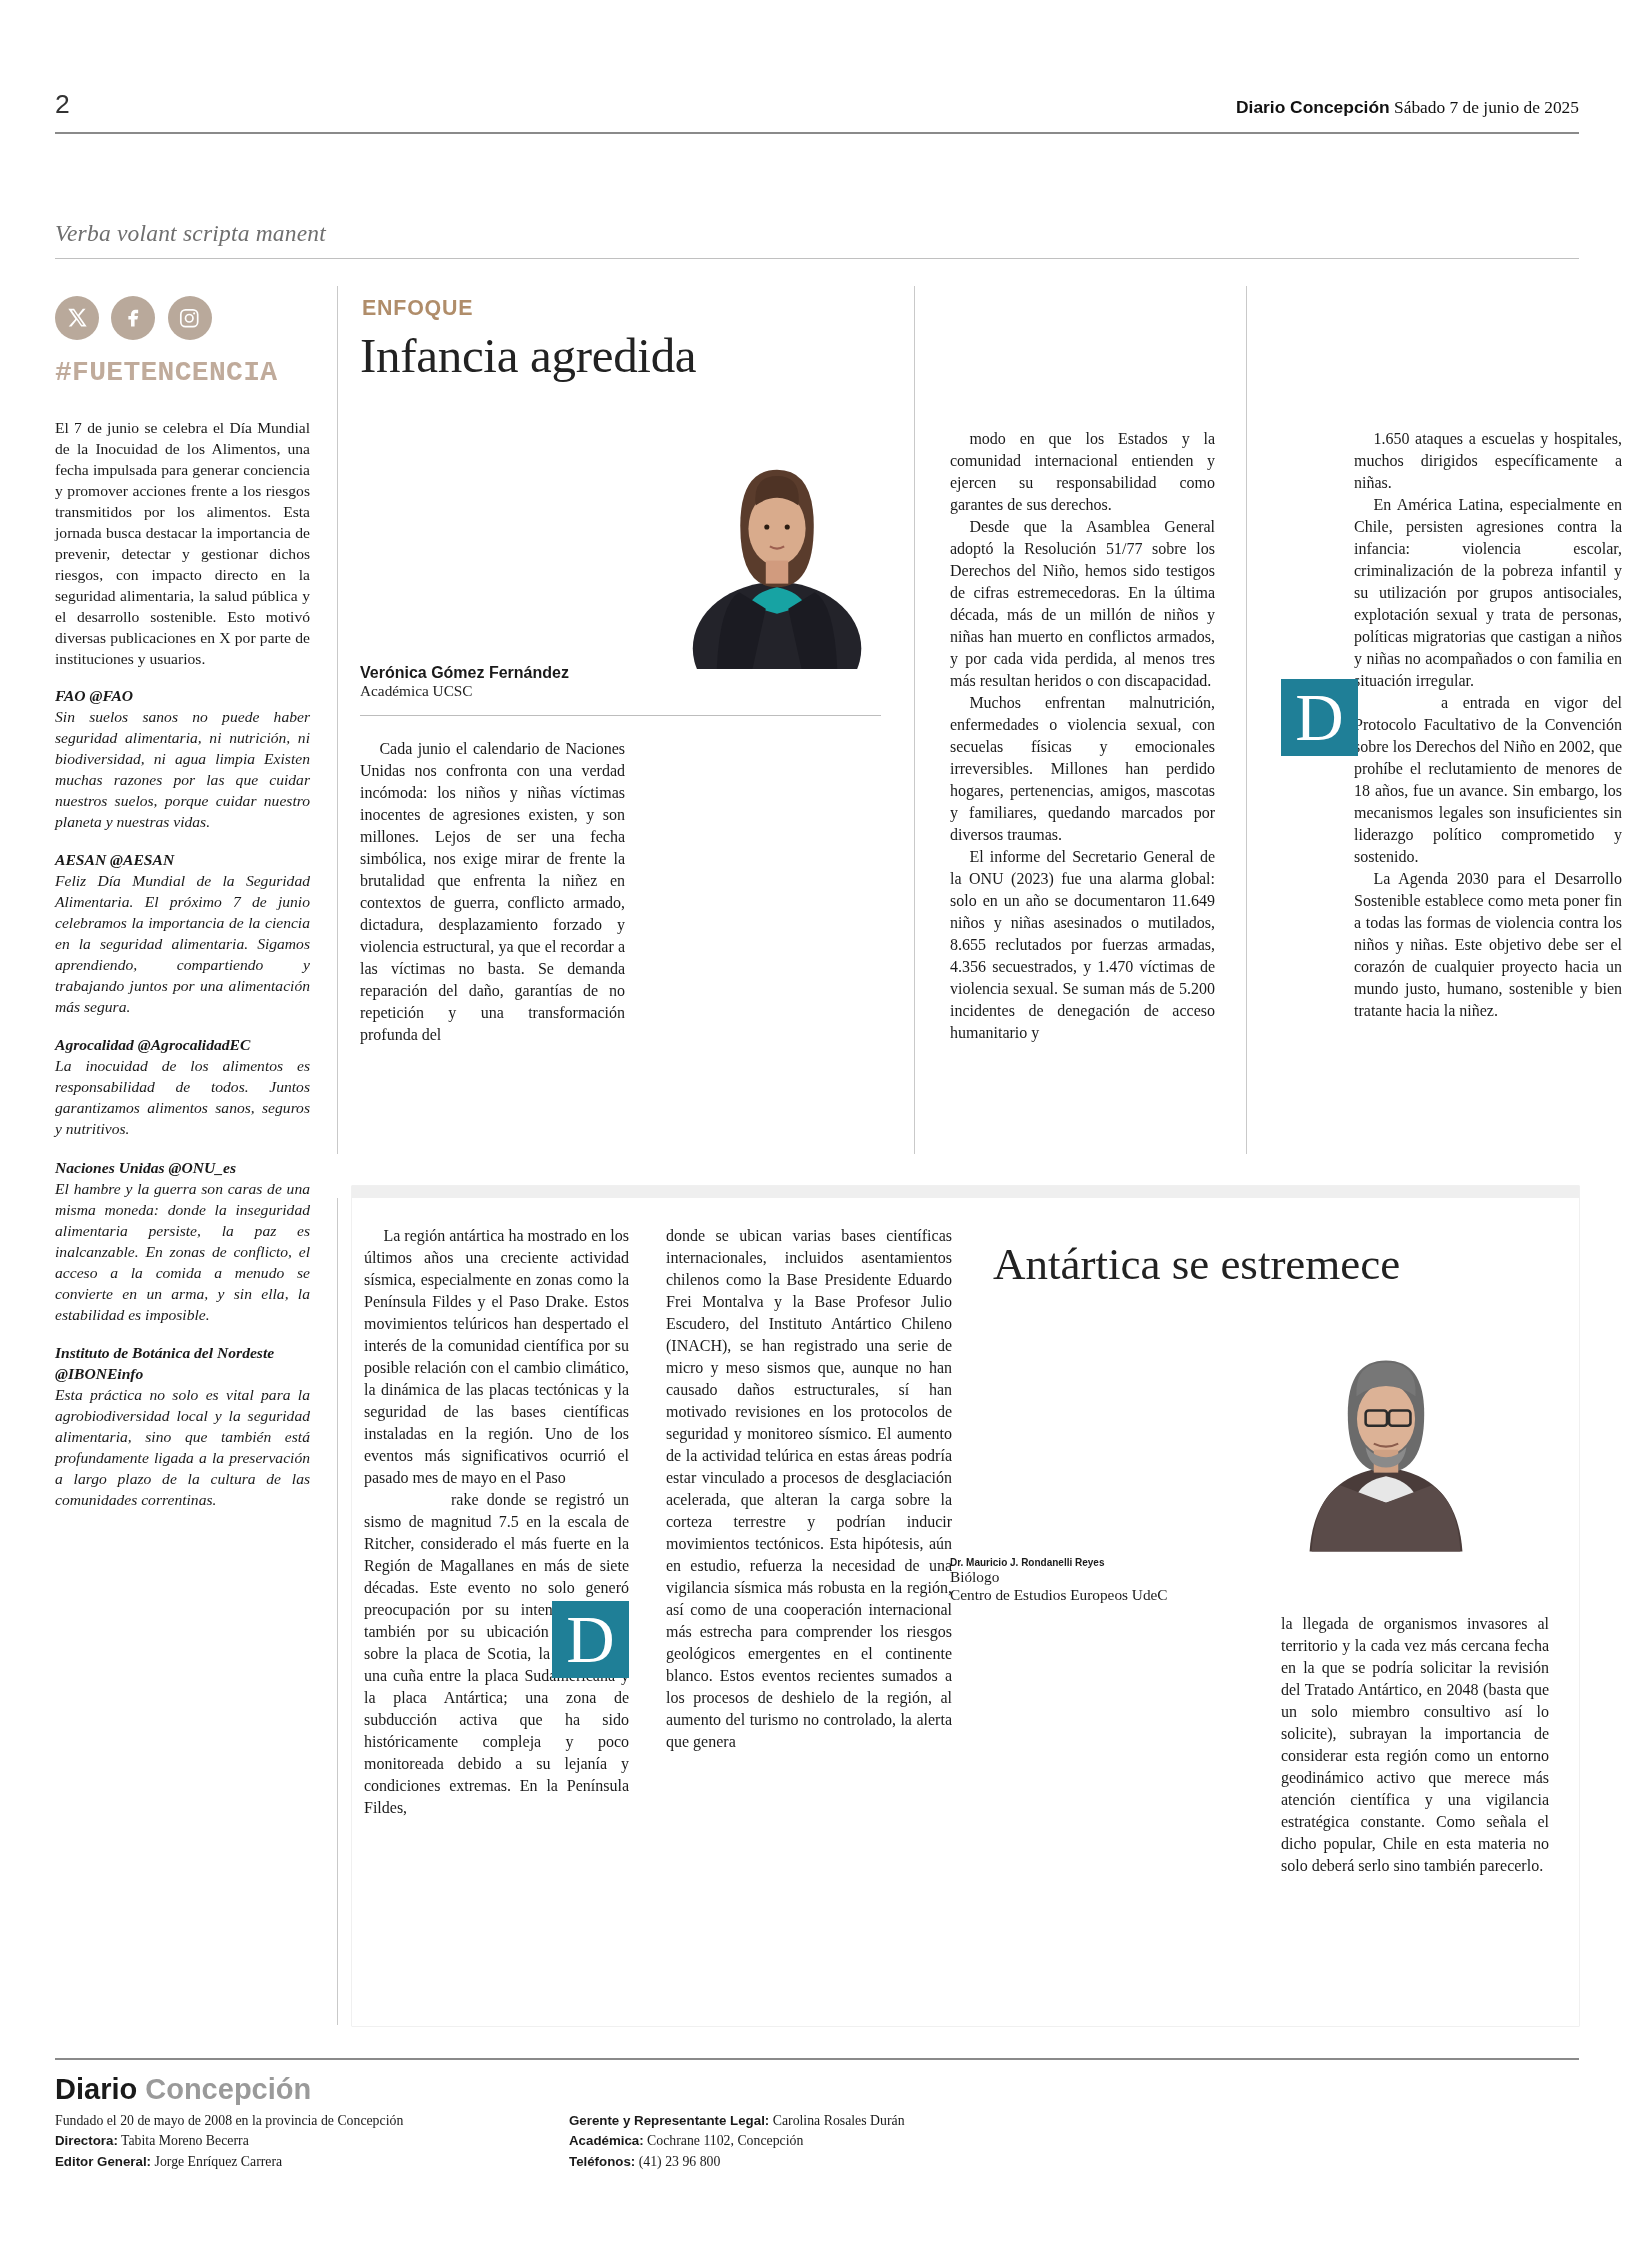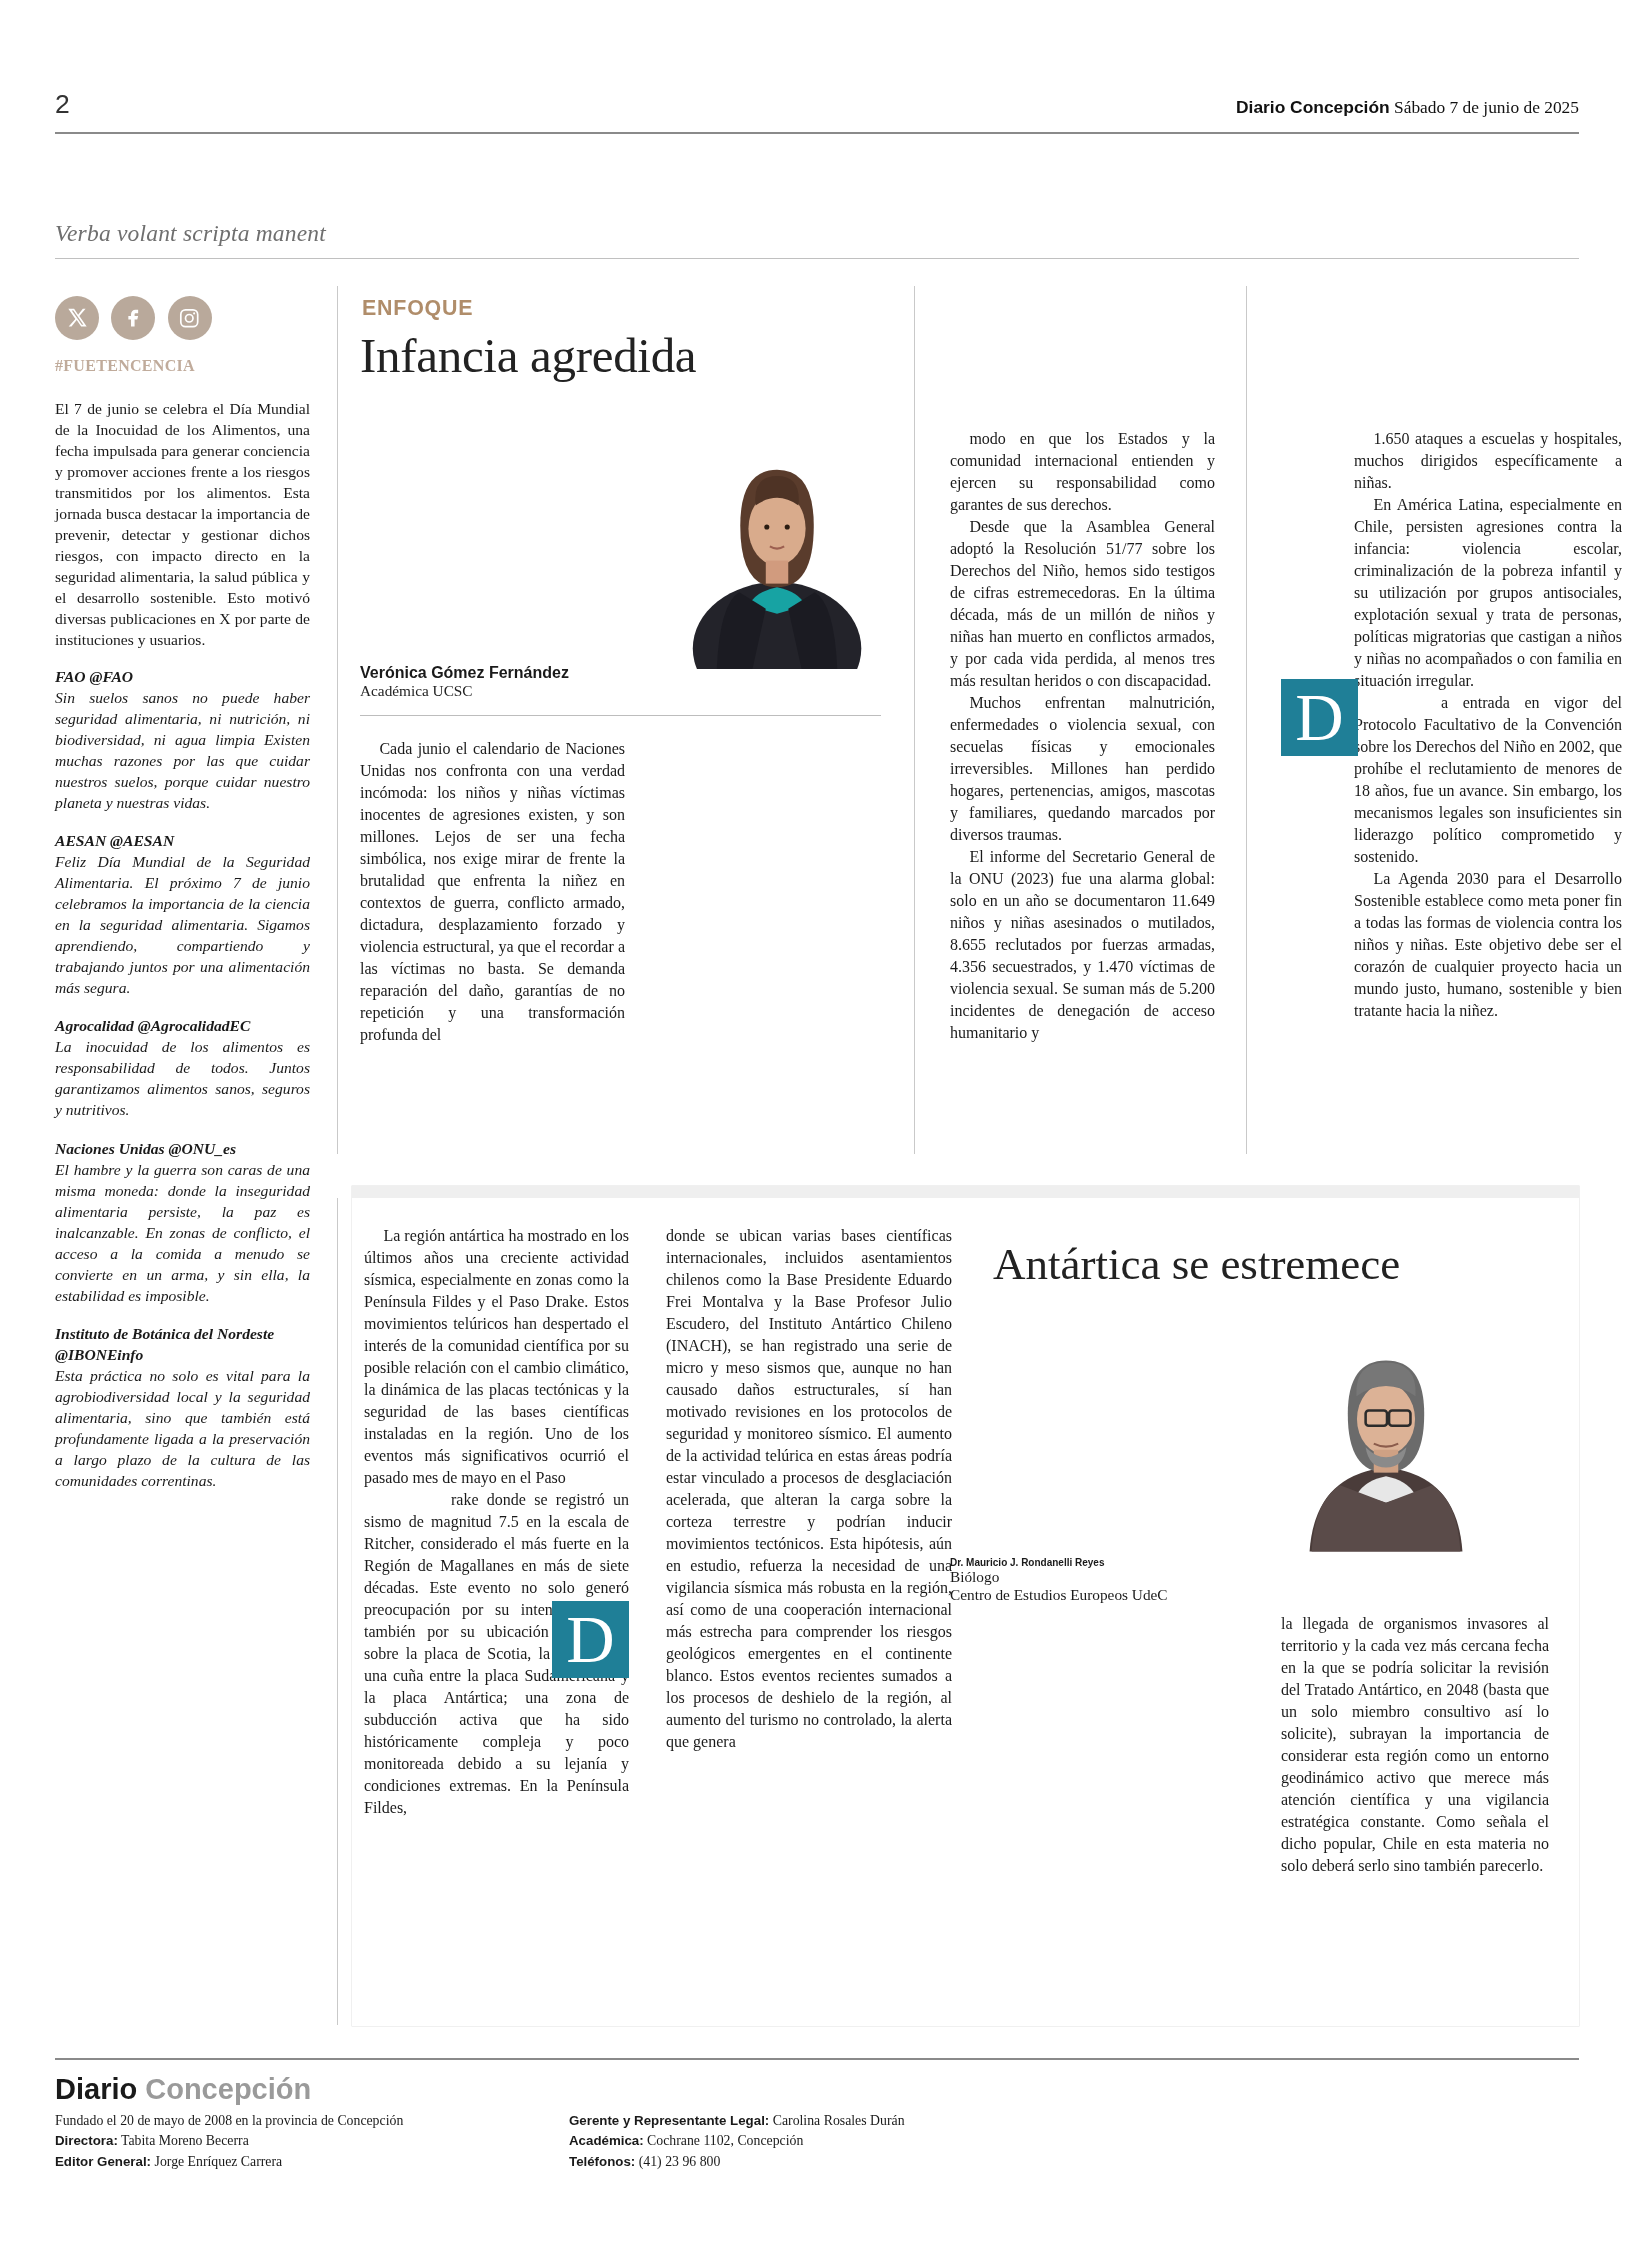--- a/index.html
+++ b/index.html
@@ -86,26 +86,26 @@
     color: #ffffff;
     display: flex;
     align-items: center;
     justify-content: center;
     font-family: "Liberation Sans", sans-serif;
     font-size: 22.5px;
     font-weight: bold;
   }
   .social svg { display:block; }
   .hashtag {
-    font-family: Liberation Serif, serif;
-    font-weight: bold;
-    font-size: 16px;
+    font-family: Liberation Mono, monospace;
+    font-weight: bold;
+    font-size: 28px;
     color: #c0ab9b;
     letter-spacing: 0.3px;
-    margin-bottom: 23px;
+    margin-bottom: 29px;
   }
   .rail p {
     font-size: 15.6px;
     line-height: 21px;
     text-align: justify;
     margin: 0 0 15.3px 0;
     font-family: Liberation Serif, serif;
   }
   .rail .handle {
     font-style: italic;

